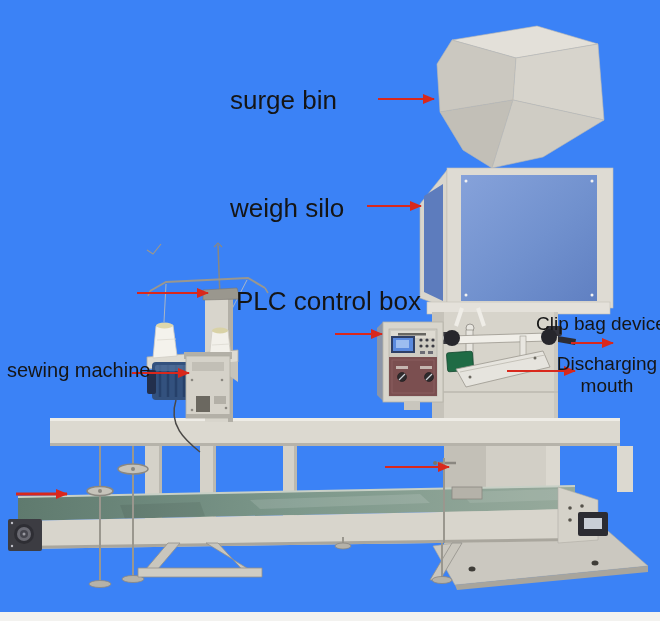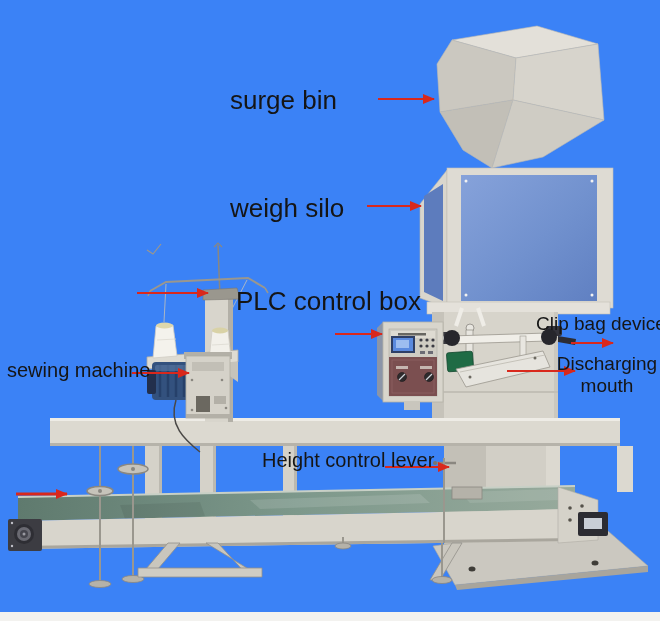--- a/index.html
+++ b/index.html
@@ -286,15 +286,14 @@
       <line class="arrowline-thick" x1="16" y1="494" x2="67" y2="494" marker-end="url(#ah)"></line>
     </g>
   </svg>
 
   <div class="lbl lbl-big" style="left:230px;top:86px;">surge bin</div>
   <div class="lbl lbl-big" style="left:236px;top:287px;">PLC control box</div>
   <div class="lbl lbl-big" style="left:230px;top:194px;">weigh silo</div>
   <div class="lbl lbl-mid" style="left:7px;top:359px;">sewing machine</div>
   <div class="lbl lbl-sm" style="left:536px;top:313px;">Clip bag device</div>
   <div class="lbl lbl-sm" id="label-discharging-mouth" style="left:556px;top:353px;">Discharging mouth</div>
-  <div class="lbl lbl-mid" style="left:262px;top:449px;">Height control lever</div>
 
 </div>
 
 </body></html>

